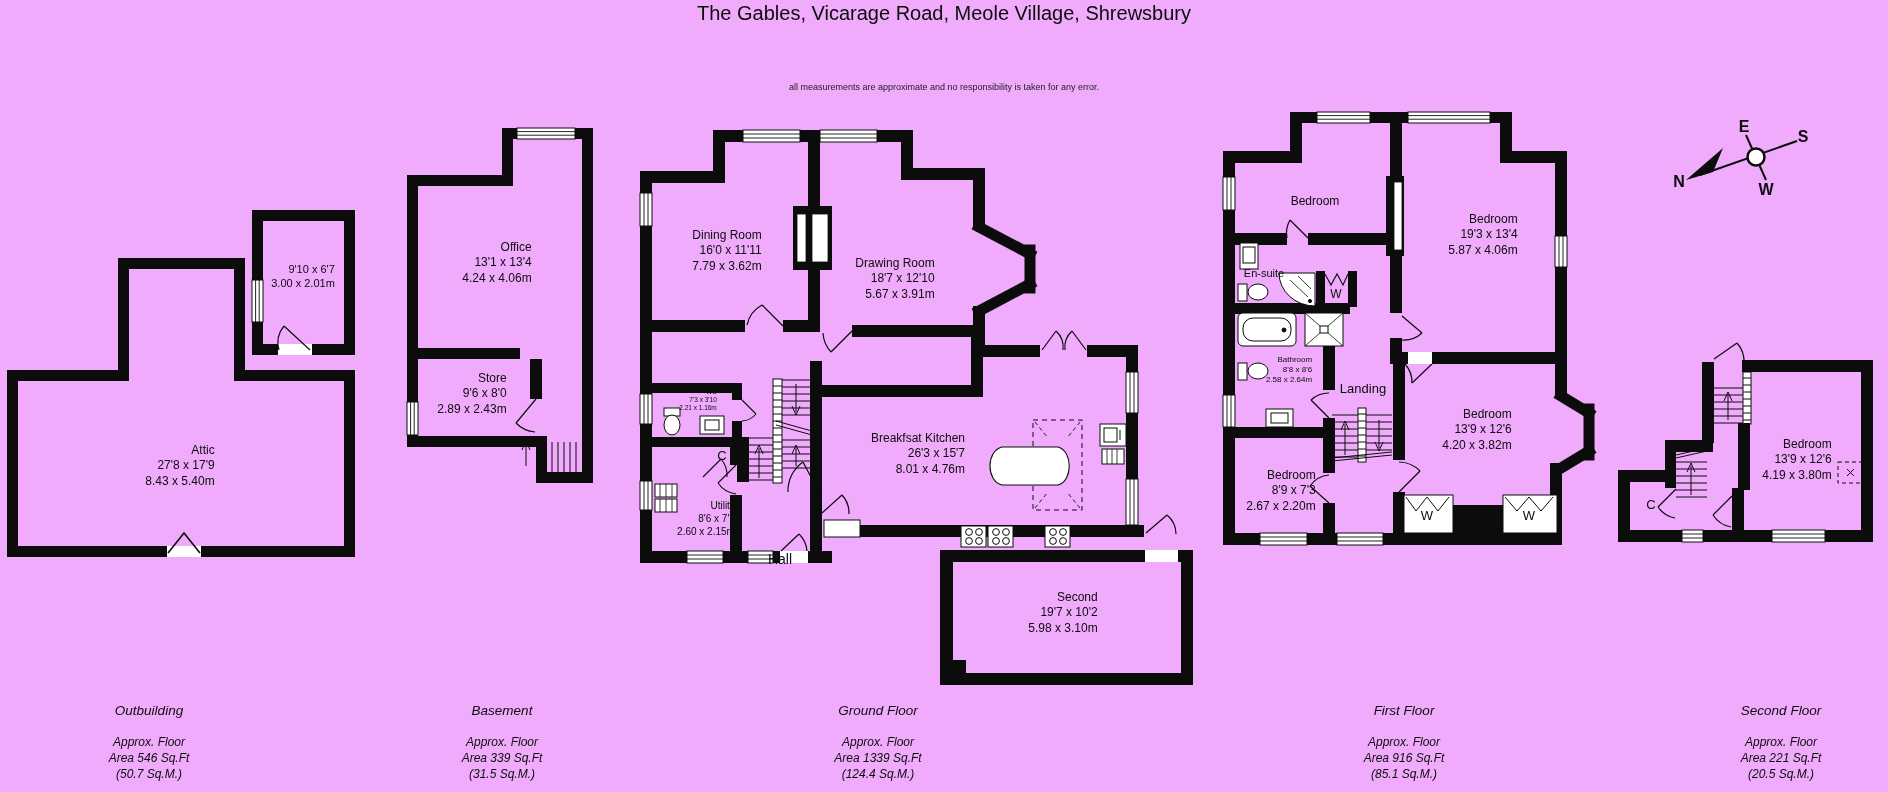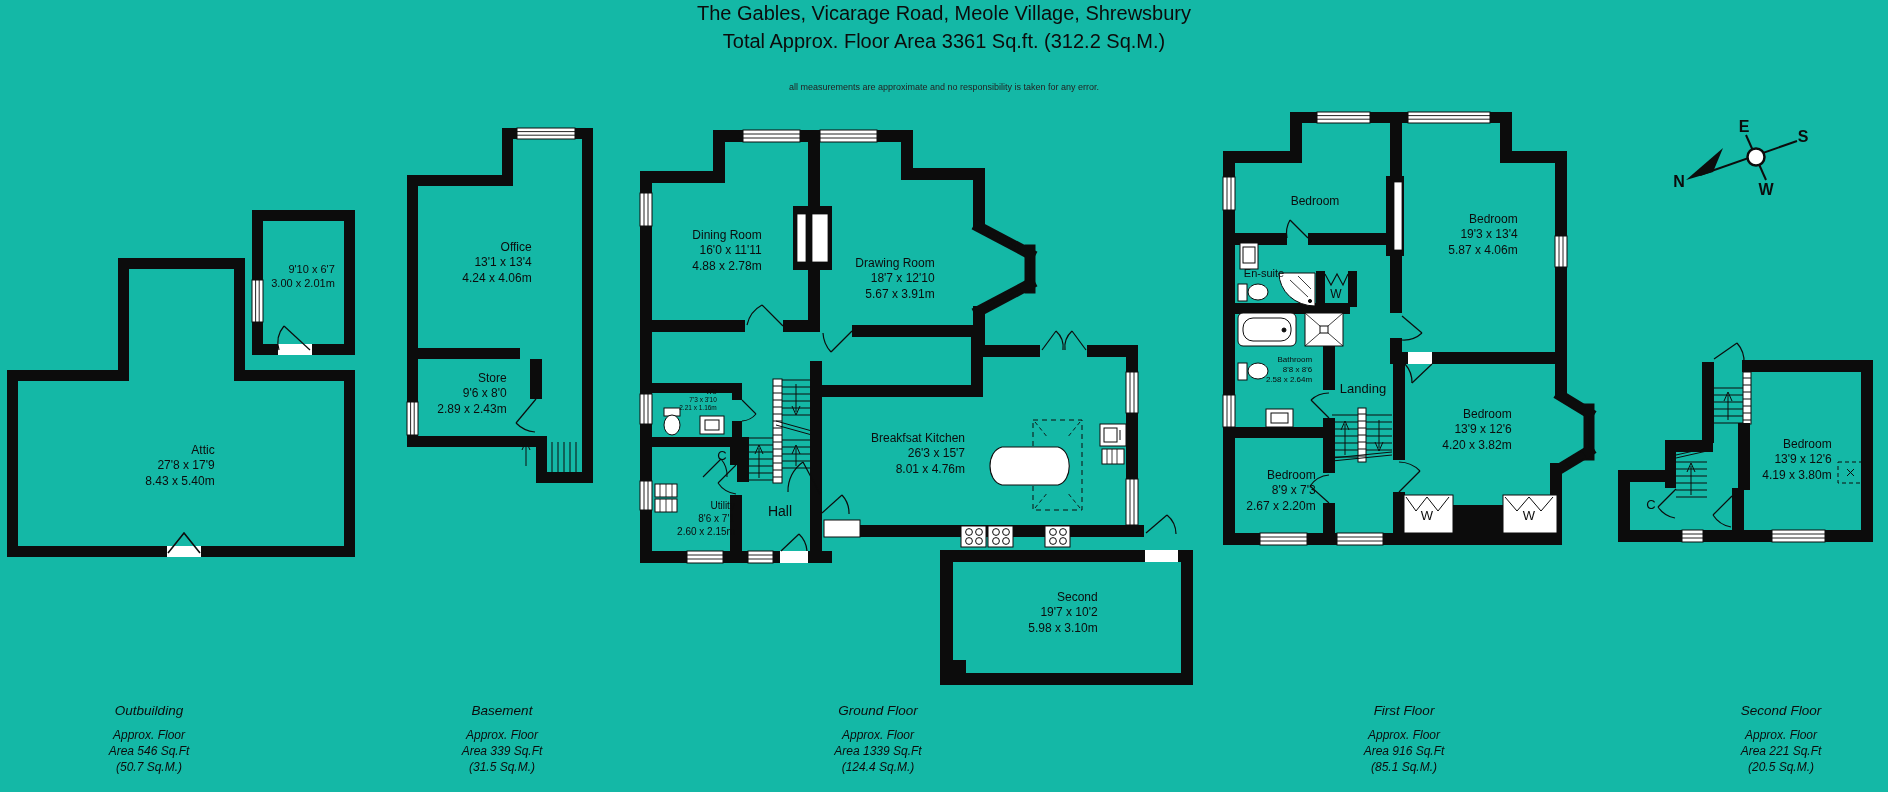--- a/index.html
+++ b/index.html
@@ -1,41 +1,40 @@
 <!DOCTYPE html>
 <html><head>
 <meta charset="utf-8">
 <style>
   html,body{margin:0;padding:0;background:#fff;}
-  #canvas{position:relative;width:1888px;height:792px;background:#14b8a6;overflow:hidden;
+  #canvas{position:relative;width:1888px;height:792px;background:#f0abfc;overflow:hidden;
           font-family:"Liberation Sans",sans-serif;color:#0c0c0c;}
   .hdr{position:absolute;left:50%;transform:translateX(-50%);text-align:center;white-space:nowrap;}
   #title{top:2px;font-size:20px;font-weight:400;}
   #subtitle{top:30px;font-size:20px;font-weight:400;}
   .disc{font-size:9px;color:#222;}
   #disc1{top:69px;}
   #disc2{top:82px;}
   .lbl{position:absolute;transform:translateX(-50%);text-align:right;line-height:1.28;
        color:#0c0c0c;white-space:nowrap;}
   .f12{font-size:12px;} .f11{font-size:11px;} .f9{font-size:10px;} .f8{font-size:8px;}
-  .f6{font-size:6.5px;line-height:1.2;} .f13{font-size:13px;} .f14{font-size:14px;}
+  .f6{font-size:6.5px;line-height:1.2;} .f13{font-size:13px;} .f14{font-size:14px;margin-top:48px;}
   .floorlbl{position:absolute;transform:translateX(-50%);text-align:center;white-space:nowrap;font-style:italic;}
   .floorname{font-size:13.5px;}
-  .floorarea{font-size:12px;line-height:1.35;margin-top:9px;}
+  .floorarea{font-size:12px;line-height:1.35;margin-top:16px;}
   .cmp{position:absolute;transform:translate(-50%,-50%);font-size:16px;font-weight:bold;}
   svg{position:absolute;left:0;top:0;}
   svg line, svg path.s{stroke:#0c0c0c;}
 </style>
 </head>
 <body>
 
 <div id="canvas">
 
 <div id="title" class="hdr">The Gables, Vicarage Road, Meole Village, Shrewsbury</div>
-<div id="subtitle" class="hdr">Total Approx. Floor Area 3361 Sq.ft. (312.2 Sq.M.)</div>
 <div id="disc2" class="hdr disc">all measurements are approximate and no responsibility is taken for any error.</div>
 
 <svg width="1888" height="792" viewBox="0 0 1888 792" fill="none" stroke="none">
   <g fill="#0c0c0c">
     <path fill-rule="evenodd" d="M118,258 H245 V370 H355 V557 H7 V370 H118 Z M129,269 H234 V381 H344 V546 H18 V381 H129 Z"></path>
     <rect x="167" y="546" width="34" height="11" fill="#fff"></rect>
     <path class="s" d="M168,553 L184,533 L200,553" stroke-width="1.6" fill="none"></path>
     <path fill-rule="evenodd" d="M252,210 H355 V355 H252 Z M263,221 H344 V344 H263 Z"></path>
     <g>
       <rect x="252" y="280" width="11" height="42" fill="#fff" stroke="#0c0c0c" stroke-width="1"></rect>
@@ -586,21 +585,21 @@
   <div>4.24 x 4.06m</div>
 </div>
 <div class="lbl f12" style="left:472px;top:371px">
   <div>Store</div>
   <div>9'6 x 8'0</div>
   <div>2.89 x 2.43m</div>
 </div>
 <div class="lbl f12" style="left:727px;top:228px">
   <div>Dining Room</div>
   <div>16'0 x 11'11</div>
-  <div>4.88 x 2.78m</div>
+  <div>7.79 x 3.62m</div>
 </div>
 <div class="lbl f12" style="left:895px;top:256px">
   <div>Drawing Room</div>
   <div>18'7 x 12'10</div>
   <div>5.67 x 3.91m</div>
 </div>
 <div class="lbl f6" style="left:698px;top:388px">
   <div>WC</div>
   <div>7'3 x 3'10</div>
   <div>2.21 x 1.16m</div>

